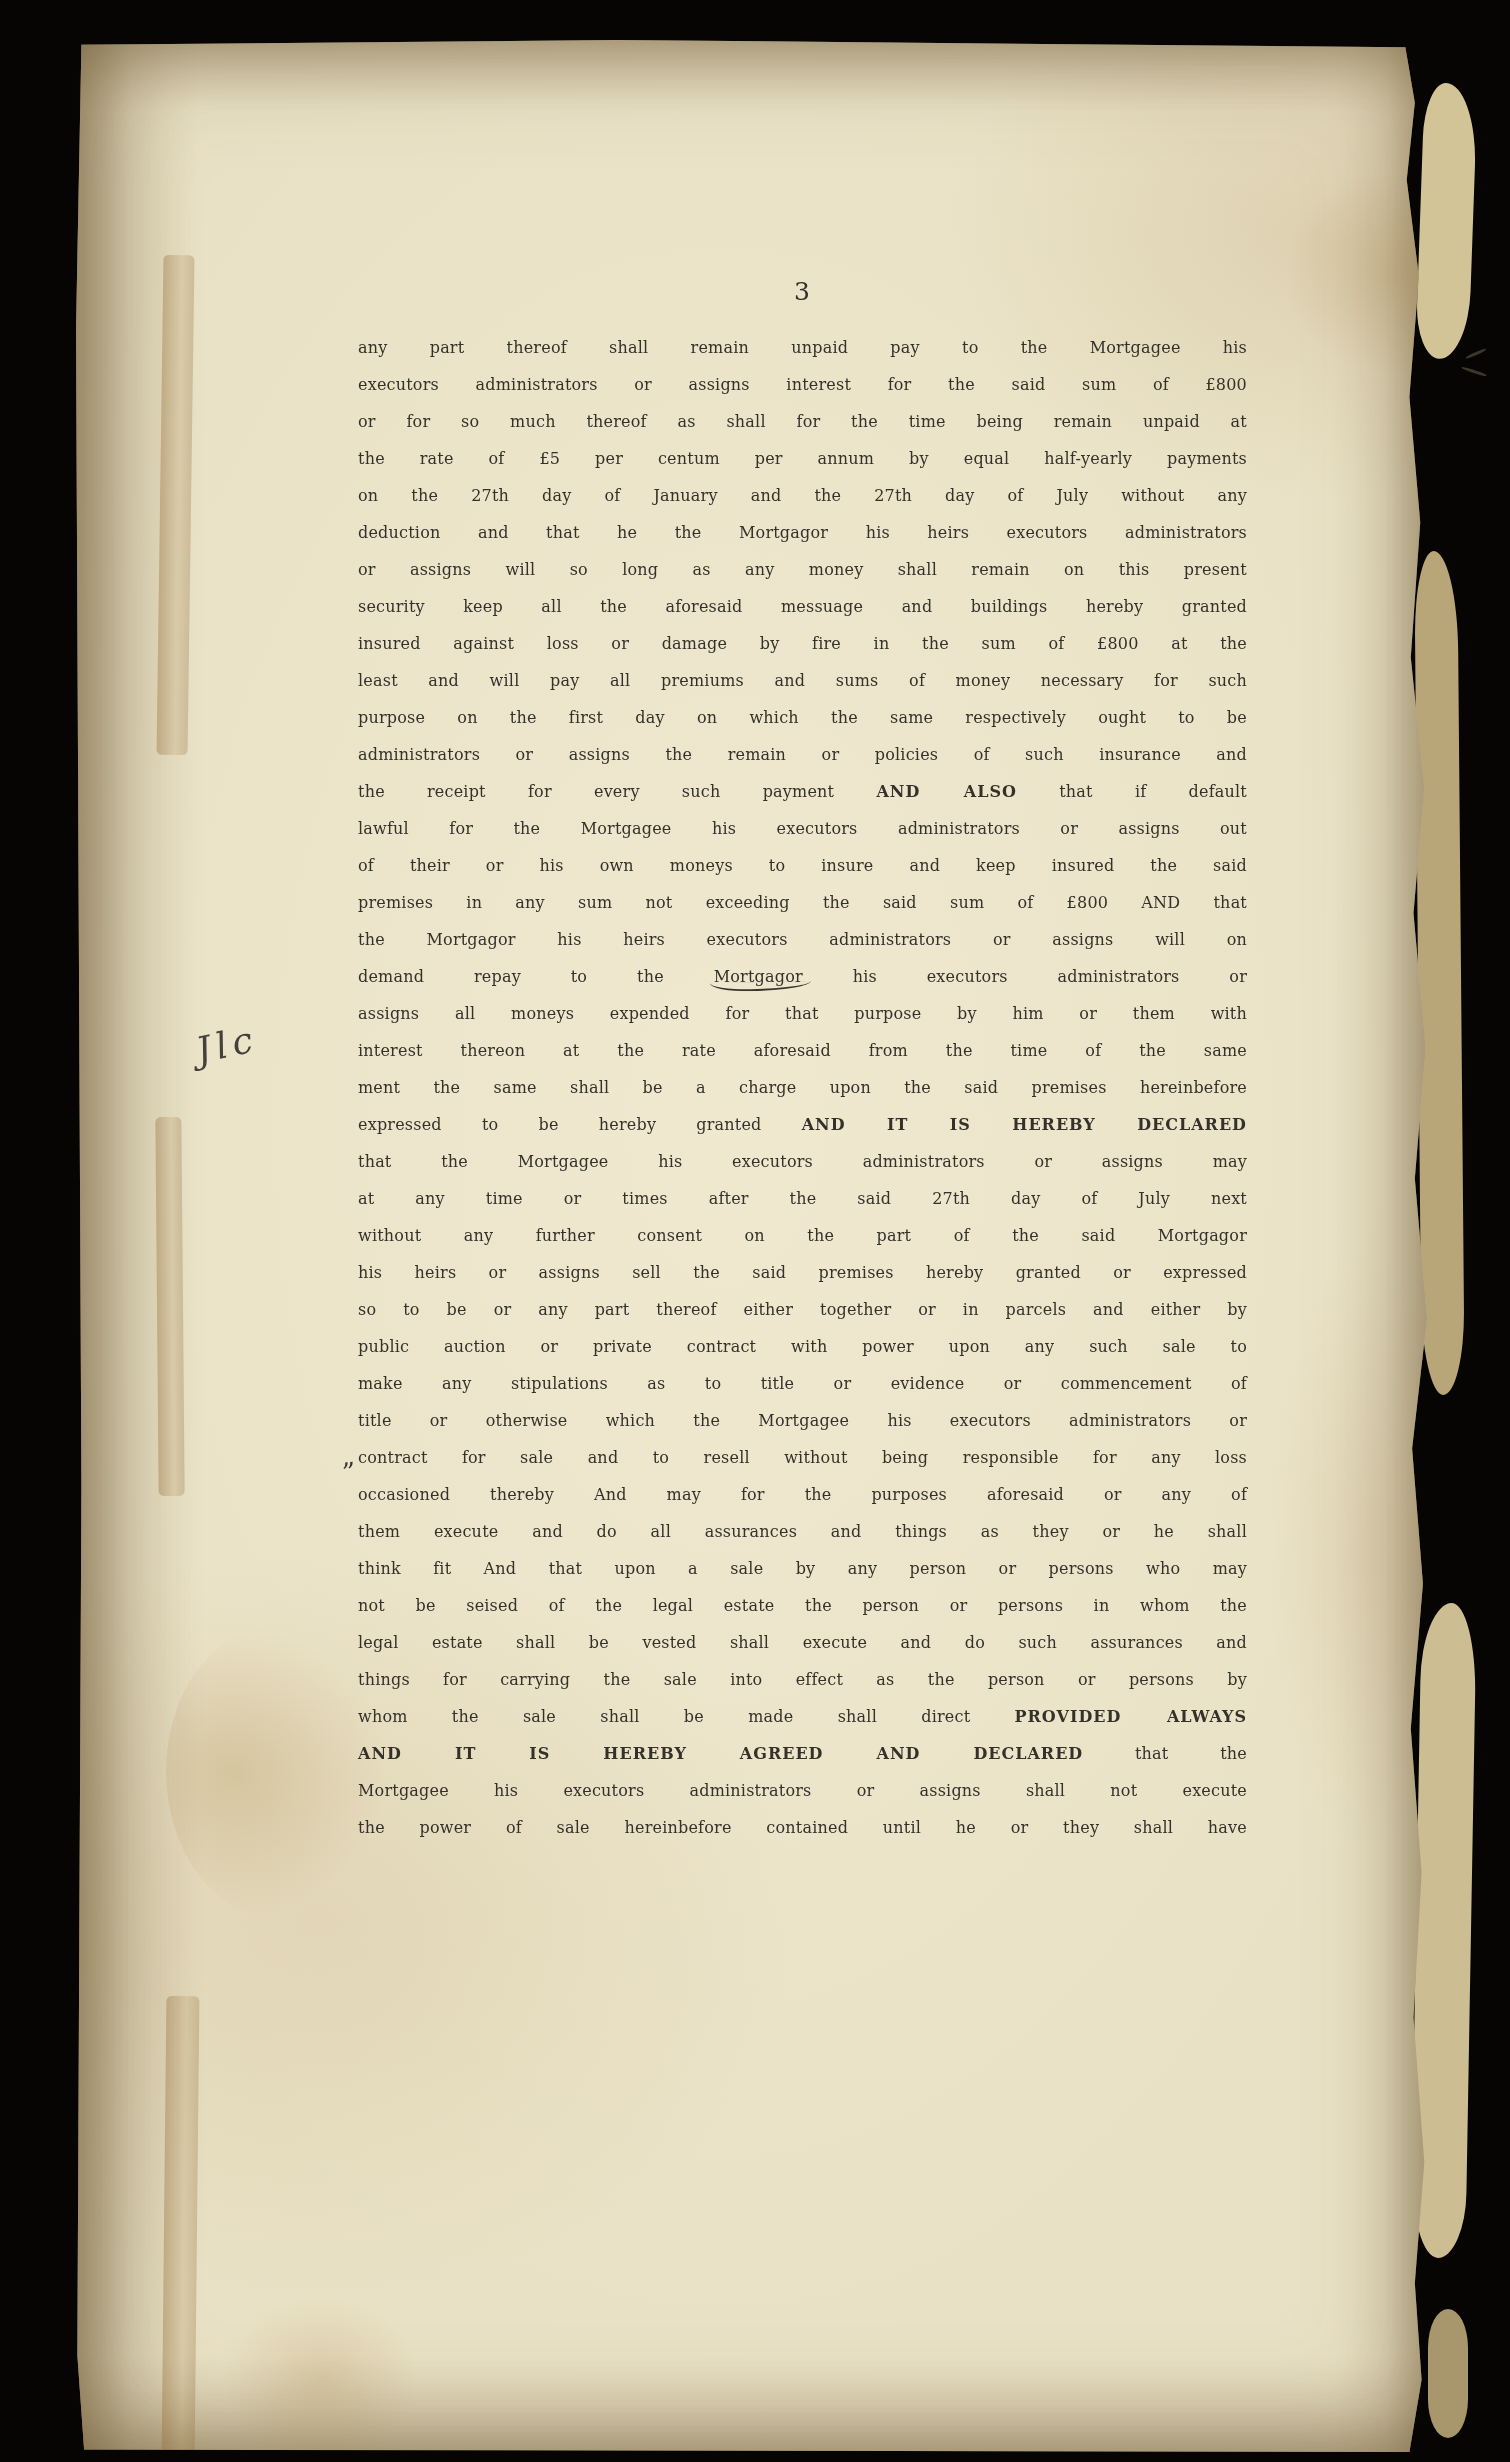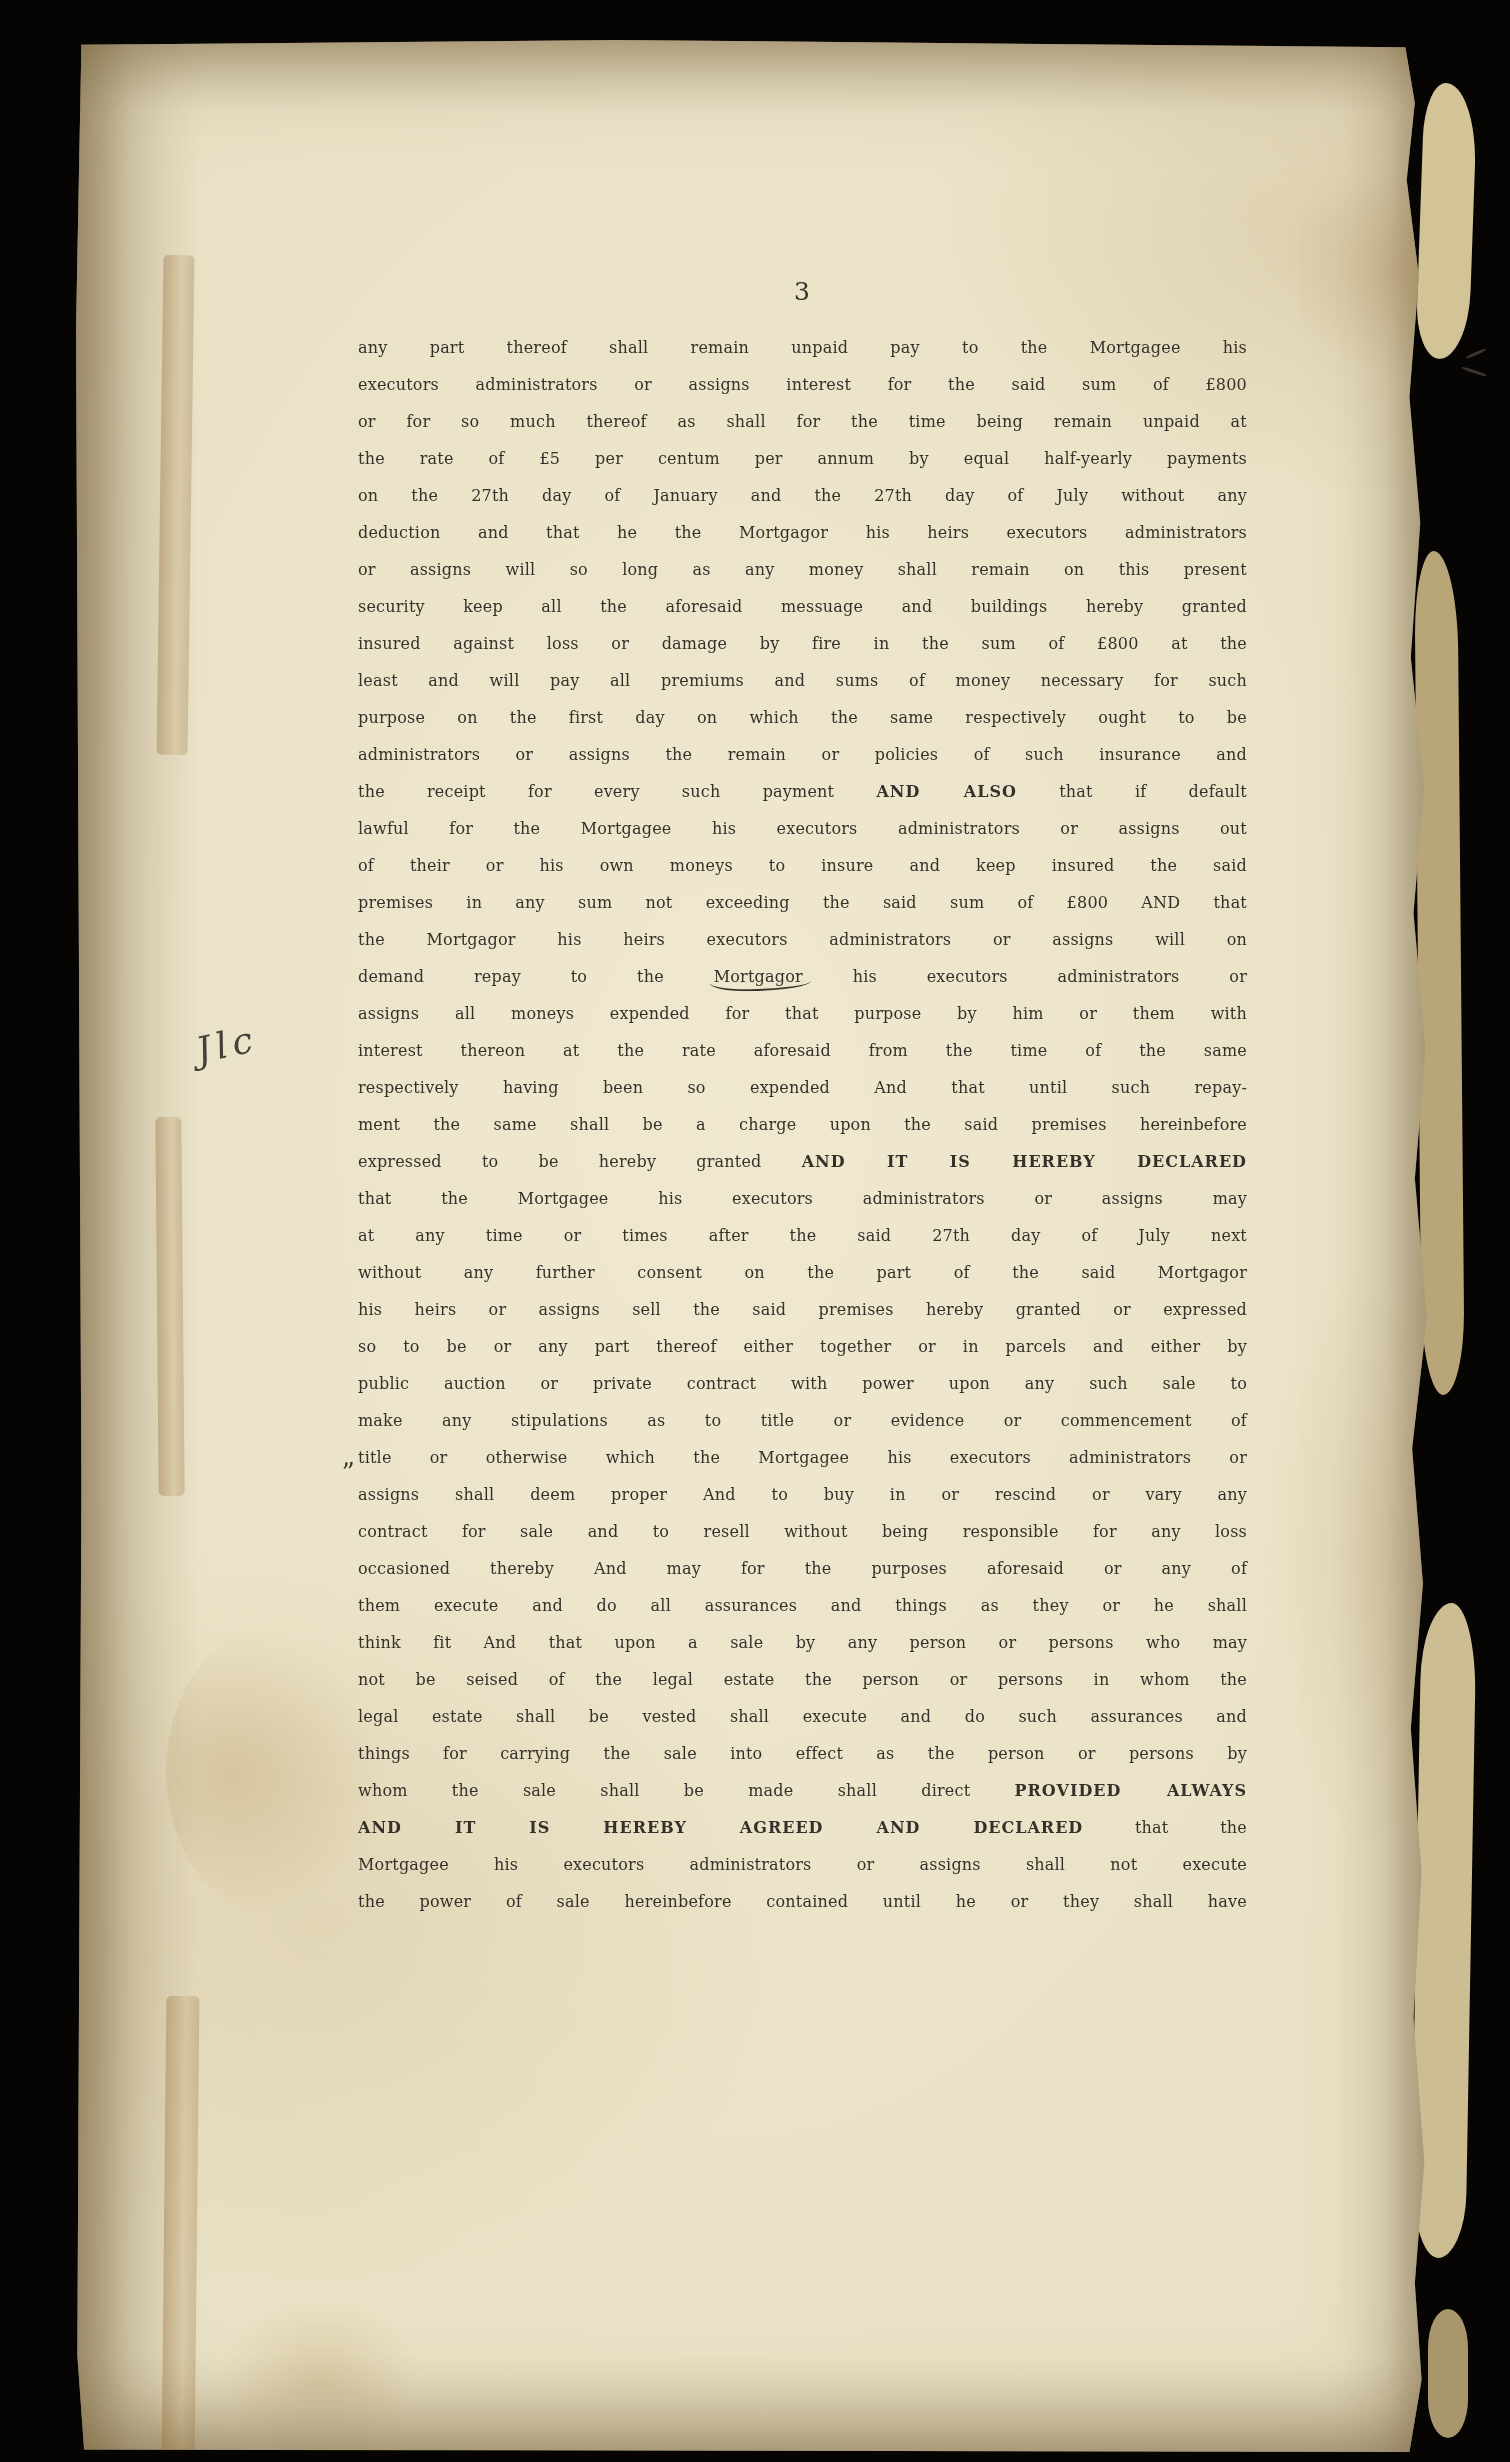--- a/index.html
+++ b/index.html
@@ -113,32 +113,30 @@
       <div class="line">purpose on the first day on which the same respectively ought to be</div>
       <div class="line">administrators or assigns the remain or policies of such insurance and</div>
       <div class="line">the receipt for every such payment <b>AND ALSO</b> that if default</div>
       <div class="line">lawful for the Mortgagee his executors administrators or assigns out</div>
       <div class="line">of their or his own moneys to insure and keep insured the said</div>
       <div class="line">premises in any sum not exceeding the said sum of £800 AND that</div>
       <div class="line">the Mortgagor his heirs executors administrators or assigns will on</div>
       <div class="line">demand repay to the <span class="hand-underline">Mortgagor</span> his executors administrators or</div>
       <div class="line">assigns all moneys expended for that purpose by him or them with</div>
       <div class="line">interest thereon at the rate aforesaid from the time of the same</div>
-      <div class="line">respectively having been so expended And that until such repay-</div>
       <div class="line">ment the same shall be a charge upon the said premises hereinbefore</div>
       <div class="line">expressed to be hereby granted <b>AND IT IS HEREBY DECLARED</b></div>
       <div class="line">that the Mortgagee his executors administrators or assigns may</div>
       <div class="line">at any time or times after the said 27th day of July next</div>
       <div class="line">without any further consent on the part of the said Mortgagor</div>
       <div class="line">his heirs or assigns sell the said premises hereby granted or expressed</div>
       <div class="line">so to be or any part thereof either together or in parcels and either by</div>
       <div class="line">public auction or private contract with power upon any such sale to</div>
       <div class="line">make any stipulations as to title or evidence or commencement of</div>
       <div class="line">title or otherwise which the Mortgagee his executors administrators or</div>
-      <div class="line">assigns shall deem proper And to buy in or rescind or vary any</div>
       <div class="line">contract for sale and to resell without being responsible for any loss</div>
       <div class="line">occasioned thereby And may for the purposes aforesaid or any of</div>
       <div class="line">them execute and do all assurances and things as they or he shall</div>
       <div class="line">think fit And that upon a sale by any person or persons who may</div>
       <div class="line">not be seised of the legal estate the person or persons in whom the</div>
       <div class="line">legal estate shall be vested shall execute and do such assurances and</div>
       <div class="line">things for carrying the sale into effect as the person or persons by</div>
       <div class="line">whom the sale shall be made shall direct <b>PROVIDED ALWAYS</b></div>
       <div class="line"><b>AND IT IS HEREBY AGREED AND DECLARED</b> that the</div>
       <div class="line">Mortgagee his executors administrators or assigns shall not execute</div>

